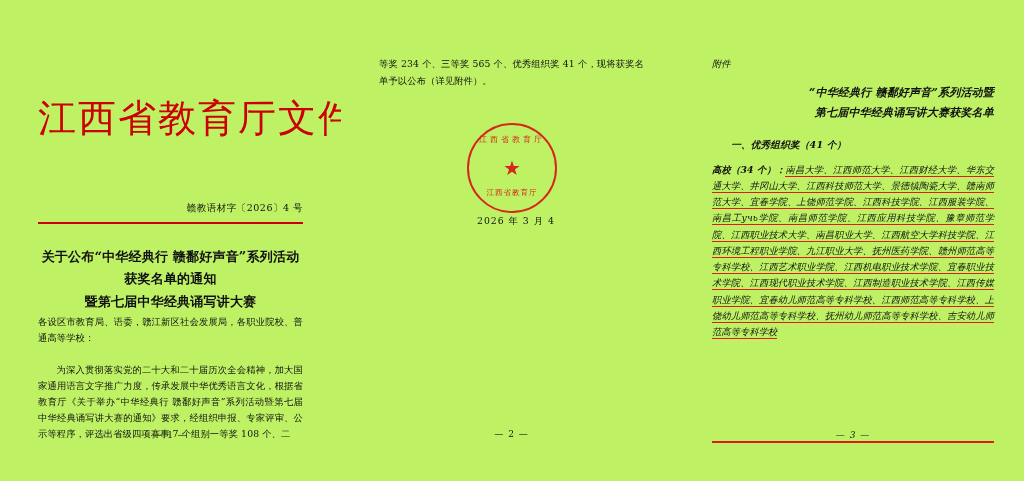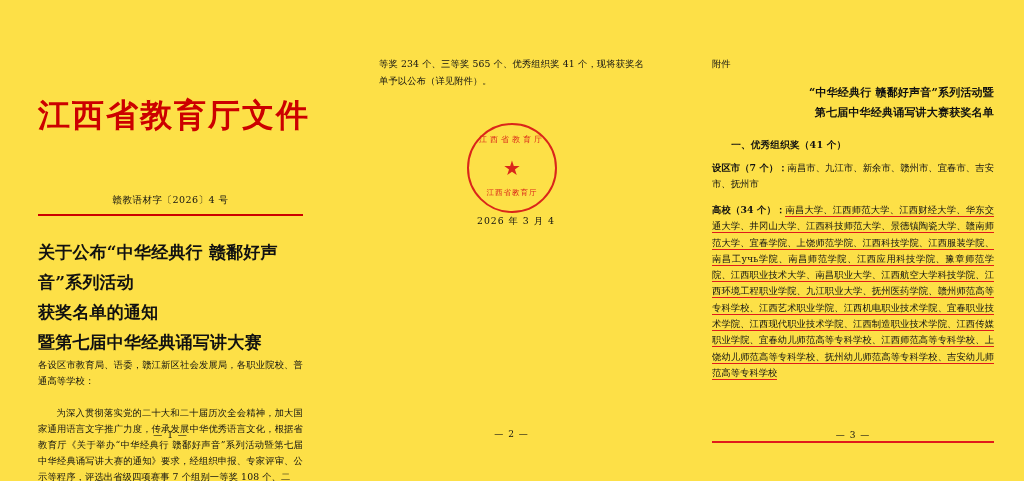--- a/index.html
+++ b/index.html
@@ -9,63 +9,64 @@
   }
   body {
     width: 1024px;
     height: 481px;
     overflow: hidden;
     font-family: "DejaVu Serif", "Liberation Serif", serif;
   }
   .sheet {
     position: absolute;
     top: 0;
-    background: #fde047;
+    background: #bef264;
     height: 481px;
     box-sizing: border-box;
   }
   #page1 { left: 0px;   width: 341px; }
   #page2 { left: 341px; width: 341px; }
   #page3 { left: 682px; width: 342px; }
 
   .page-inner {
     position: relative;
     height: 100%;
     box-sizing: border-box;
   }
   #page1 .page-inner { padding: 74px 38px 0 38px; }
   #page2 .page-inner { padding: 55px 38px 0 38px; }
-  #page3 .page-inner { padding: 58px 30px 0 30px; }
+  #page3 .page-inner { padding: 58px 30px 0 30px; font-style: italic; }
 
   
   .doc-title {
     color: #cc0000;
     font-family: "DejaVu Serif", "Liberation Serif", serif;
-    font-weight: bold;
-    font-size: 32px;
+    font-weight: normal;
+    font-size: 38px;
     letter-spacing: 2px;
     text-align: right;
     margin: 22px 0 0 0;
     line-height: 1.2;
     white-space: nowrap;
   }
   .doc-number {
-    text-align: center;
+    text-align: right;
     font-size: 9.5px;
     color: #111;
     margin-top: 60px;
     letter-spacing: 0.5px;
   }
   .red-rule {
     height: 2px;
     background: #cc0000;
     margin: 7px 0 0 0;
   }
   .notice-title {
-    font-size: 17px;
+    text-align: center;
+    font-size: 13px;
     font-weight: bold;
     color: #111;
     line-height: 1.75;
     margin-top: 22px;
     letter-spacing: 0.2px;
   }
   .body-text {
     font-size: 9.3px;
     color: #111;
     line-height: 1.72;
@@ -248,25 +249,20 @@
 
 <div class="sheet" id="page3">
   <div class="page-inner">
     <div class="attach-label">附件</div>
     <div class="p3-title">
       <div>“中华经典行  赣鄱好声音”系列活动暨</div>
       <div>第七届中华经典诵写讲大赛获奖名单</div>
     </div>
     <div class="p3-section">一、优秀组织奖（41 个）</div>
 
-    <div class="p3-group">
-      <div class="p3-list">
-        <span class="p3-group-head">设区市（7 个）：</span><span>南昌市、九江市、新余市、赣州市、宜春市、吉安市、抚州市</span>
-      </div>
-    </div>
 
     <div class="p3-group p3-block">
       <div class="p3-list">
         <span class="p3-group-head">高校（34 个）：</span><span class="hl-underline">南昌大学、江西师范大学、江西财经大学、华东交通大学、井冈山大学、江西科技师范大学、景德镇陶瓷大学、赣南师范大学、宜春学院、上饶师范学院、江西科技学院、江西服装学院、南昌工учь学院、南昌师范学院、江西应用科技学院、豫章师范学院、江西职业技术大学、南昌职业大学、江西航空大学科技学院、江西环境工程职业学院、九江职业大学、抚州医药学院、赣州师范高等专科学校、江西艺术职业学院、江西机电职业技术学院、宜春职业技术学院、江西现代职业技术学院、江西制造职业技术学院、江西传媒职业学院、宜春幼儿师范高等专科学校、江西师范高等专科学校、上饶幼儿师范高等专科学校、抚州幼儿师范高等专科学校、吉安幼儿师范高等专科学校</span>
       </div>
     </div>
 
     <div class="bottom-red-rule"></div>
     <div class="page-num">— 3 —</div>
   </div>

